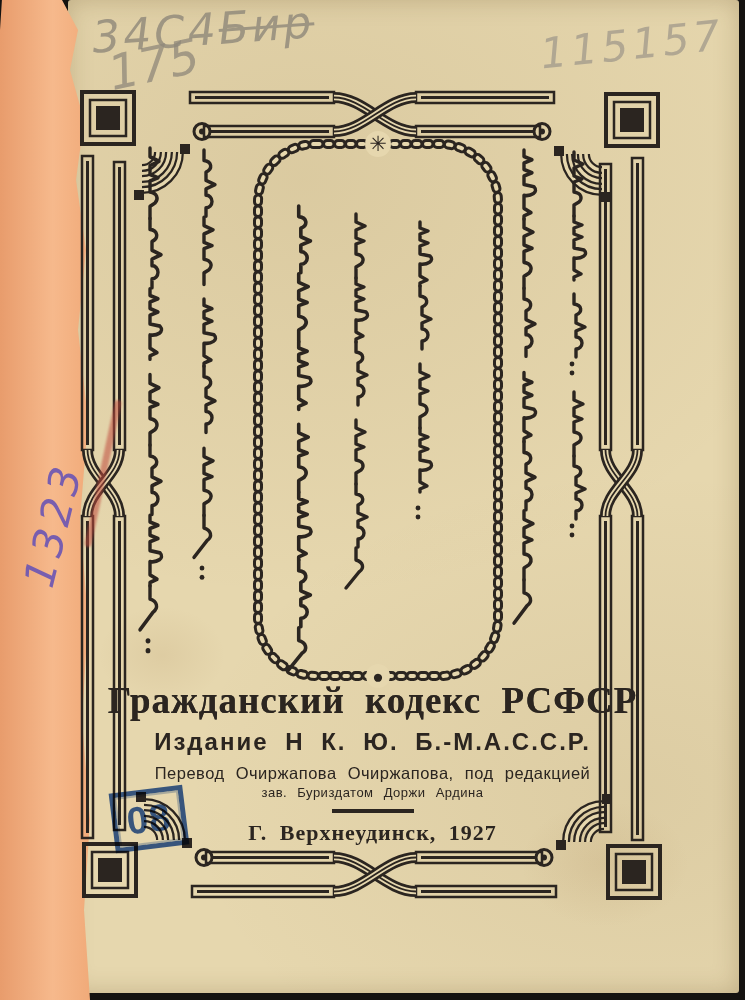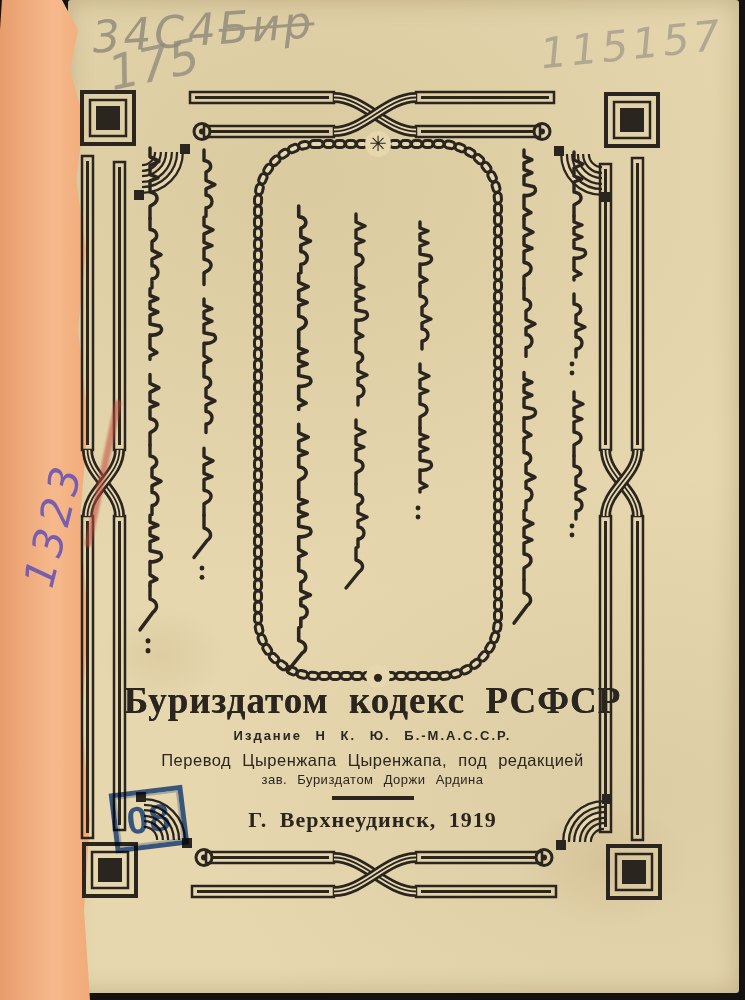--- a/index.html
+++ b/index.html
@@ -39,21 +39,21 @@
       display:flex;align-items:center;justify-content:center;
       transform:rotate(-7deg);mix-blend-mode:multiply;opacity:.92;}
   .stamp span{font-size:38px;font-weight:bold;color:#2d58b0;
       font-family:"Liberation Sans",sans-serif;letter-spacing:1px;}
   
   .title-block{position:absolute;left:85px;top:682px;width:575px;text-align:center;
       z-index:5;color:#2b2520;}
   .tb-title{font-family:"Liberation Serif",serif;font-weight:bold;font-size:37px;
       line-height:1;letter-spacing:1px;word-spacing:10px;
       text-shadow:0 0 .6px rgba(43,37,32,.8);}
-  .tb-edition{margin-top:9px;font-weight:bold;font-size:13px;letter-spacing:2px;
+  .tb-edition{margin-top:9px;font-weight:bold;font-size:24px;letter-spacing:2px;
       word-spacing:8px;}
   .tb-editor{margin-top:8px;font-size:16.5px;letter-spacing:.5px;word-spacing:6px;}
   .tb-editor2{margin-top:2px;font-size:13px;letter-spacing:.5px;word-spacing:6px;}
   .tb-divider{width:82px;height:4px;background:#2b2520;margin:9px auto 7px auto;}
   .tb-imprint{font-family:"Liberation Serif",serif;font-weight:bold;font-size:22px;
       letter-spacing:1px;word-spacing:6px;}
   
   .orn{position:absolute;left:0;top:0;z-index:4;}
 </style>
 </head>
@@ -277,21 +277,21 @@
   <div class="hw hw-175">175</div>
   <div class="hw hw-acc">115157</div>
   <div class="red-stroke"></div>
   <div class="hw hw-1323">1323</div>
 
   <div class="stamp">
     <span>08</span>
   </div>
 
   <div class="title-block">
-    <div class="tb-title">Буриздатом кодекс РСФСР</div>
+    <div class="tb-title">Гражданский кодекс РСФСР</div>
     <div class="tb-edition">Издание Н К. Ю. Б.-М.А.С.С.Р.</div>
-    <div class="tb-editor">Перевод Цыренжапа Цыренжапа, под редакцией</div>
+    <div class="tb-editor">Перевод Очиржапова Очиржапова, под редакцией</div>
     <div class="tb-editor2">зав. Буриздатом Доржи Ардина</div>
     <div class="tb-divider"></div>
-    <div class="tb-imprint">Г. Верхнеудинск, 1919</div>
+    <div class="tb-imprint">Г. Верхнеудинск, 1927</div>
   </div>
 
 </div>
 
 </body></html>

